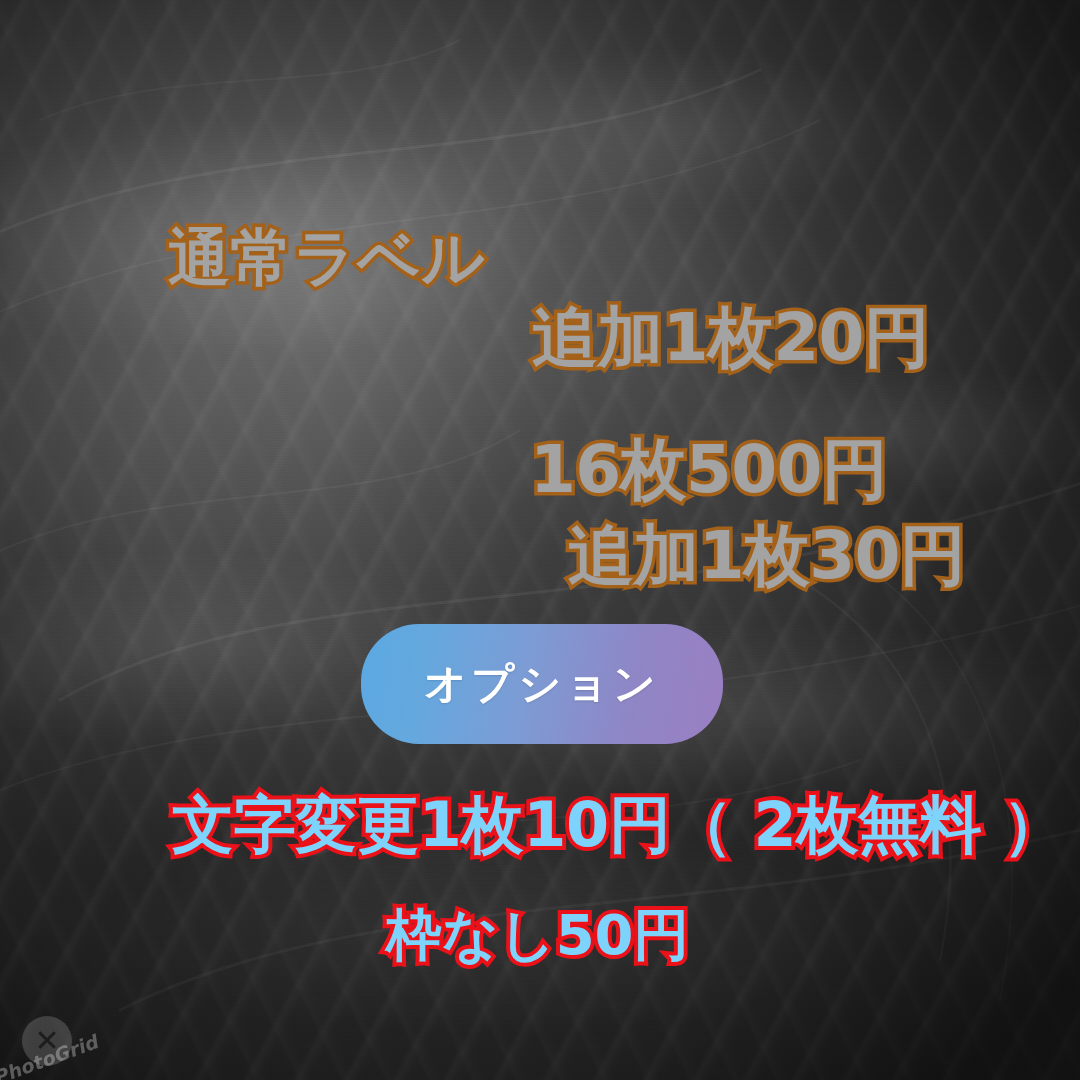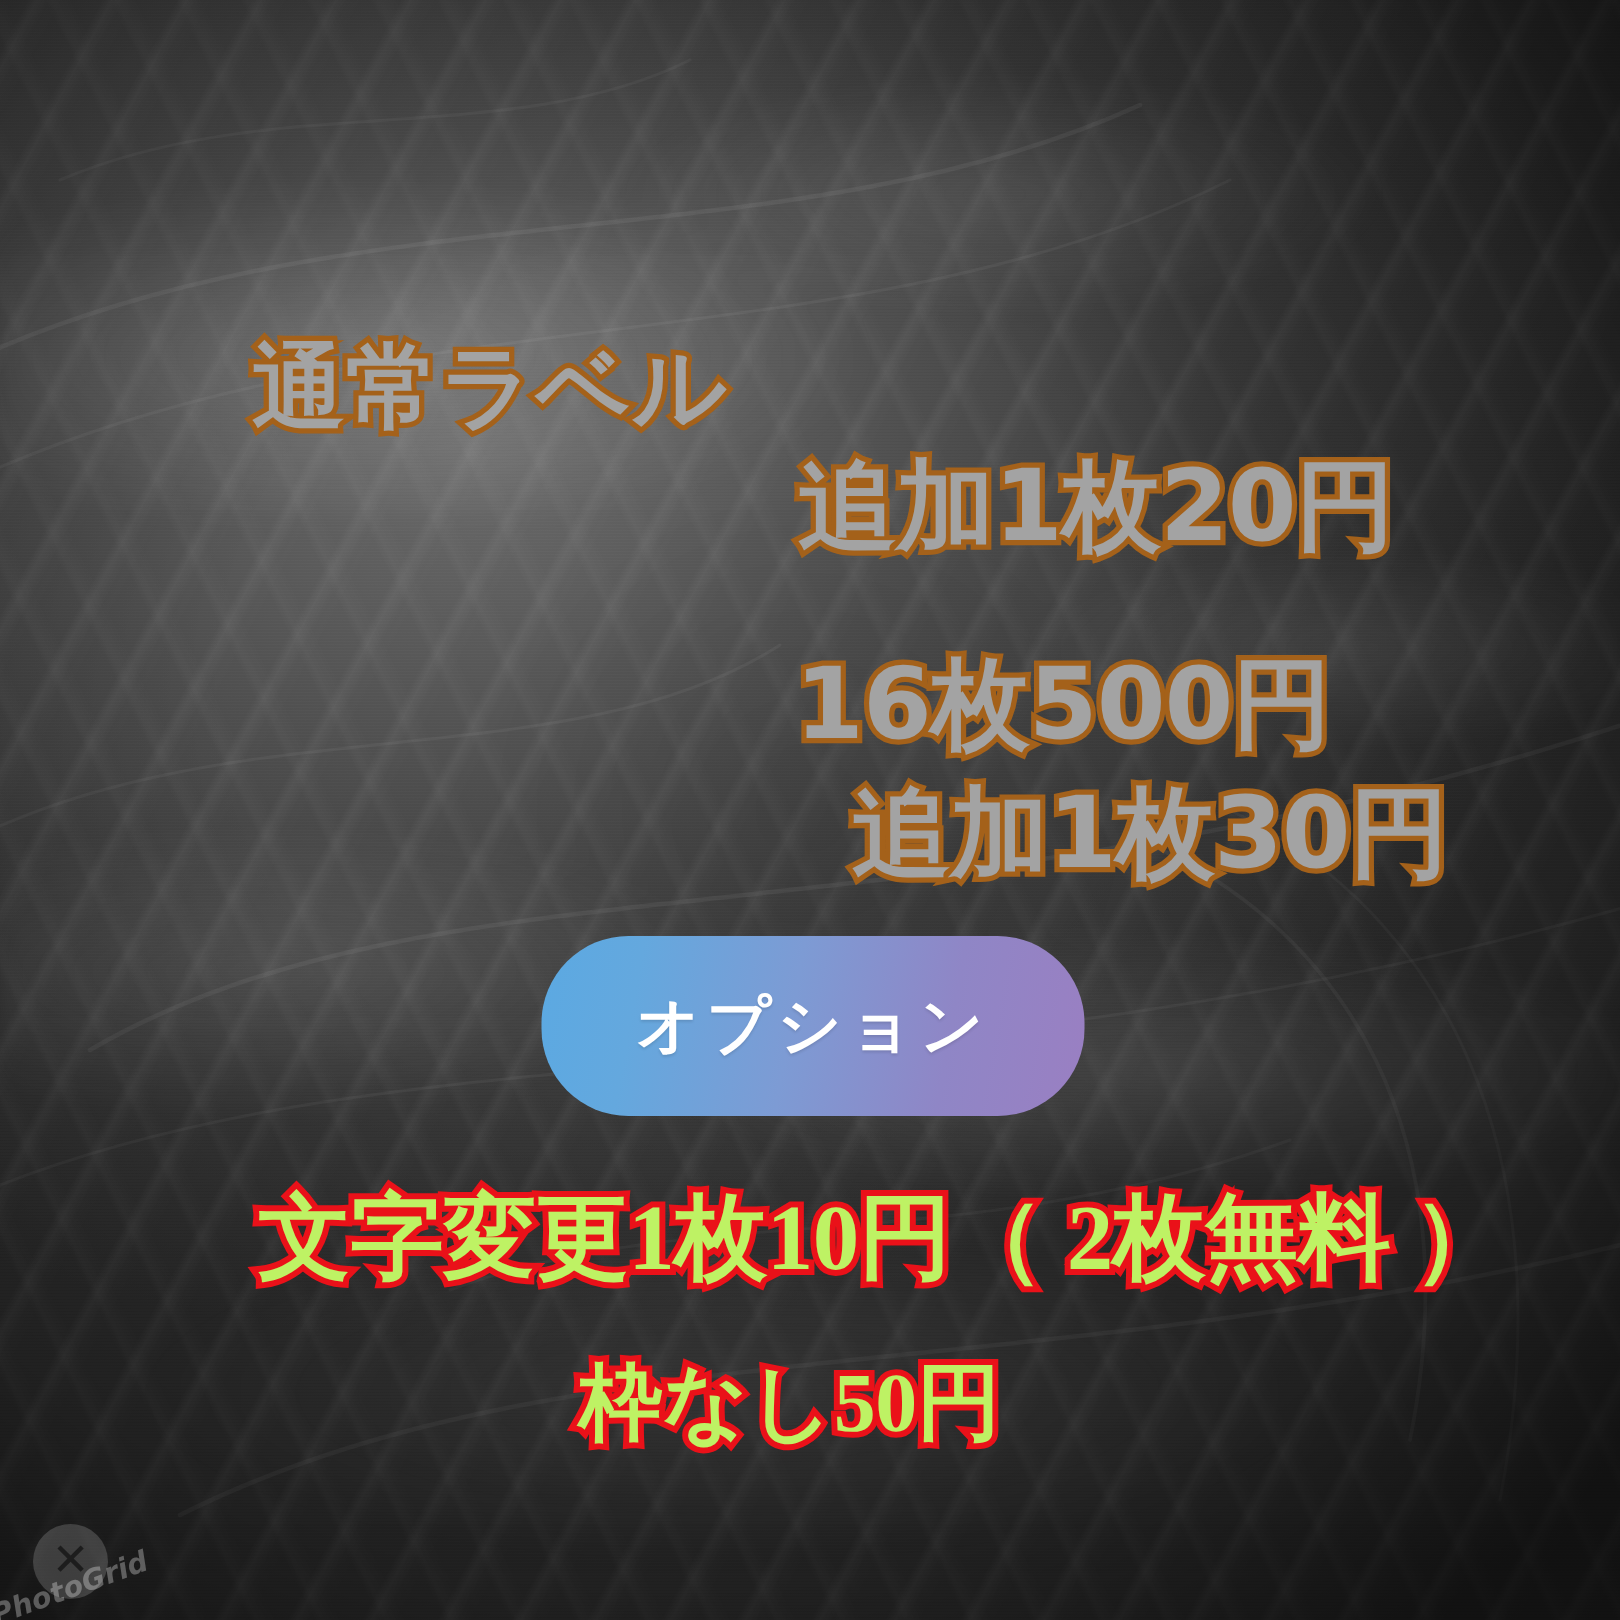--- a/index.html
+++ b/index.html
@@ -97,22 +97,21 @@
   
   .otext{
     position:absolute;
     white-space:nowrap;
     font-weight:700;
     color:#a3a3a3;
     -webkit-text-stroke:7px #a4611a;
     paint-order:stroke fill;
   }
   .otext.red{
-    color:#bef264;
-    font-family:Liberation Serif, serif;
+    color:#7dd3fc;
     -webkit-text-stroke:8px #ea1119;
   }
 
   .label-normal  { left:168px; top:216px; font-size:62px; letter-spacing:.01em; }
   .label-matte   { left:152px; top:455px; font-size:62px; letter-spacing:.01em; }
 
   .price-n1 { left:545px; top:207px; font-size:66px; letter-spacing:-.01em; }
   .price-n2 { left:532px; top:293px; font-size:66px; letter-spacing:-.01em; }
   .price-m1 { left:530px; top:425px; font-size:66px; letter-spacing:-.01em; }
   .price-m2 { left:532px; top:511px; font-size:66px; letter-spacing:-.01em;margin-left:36px; }

